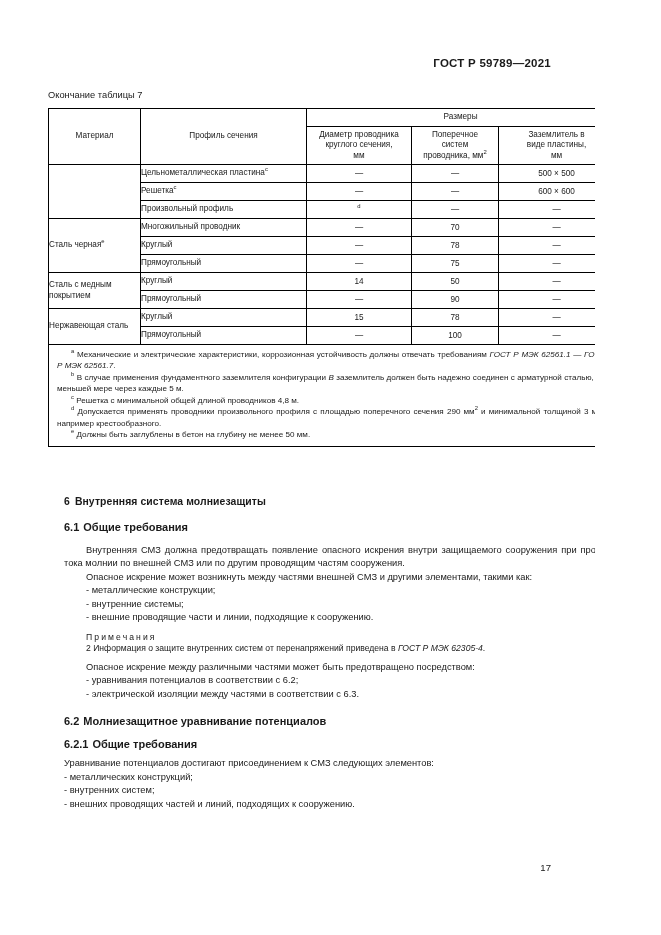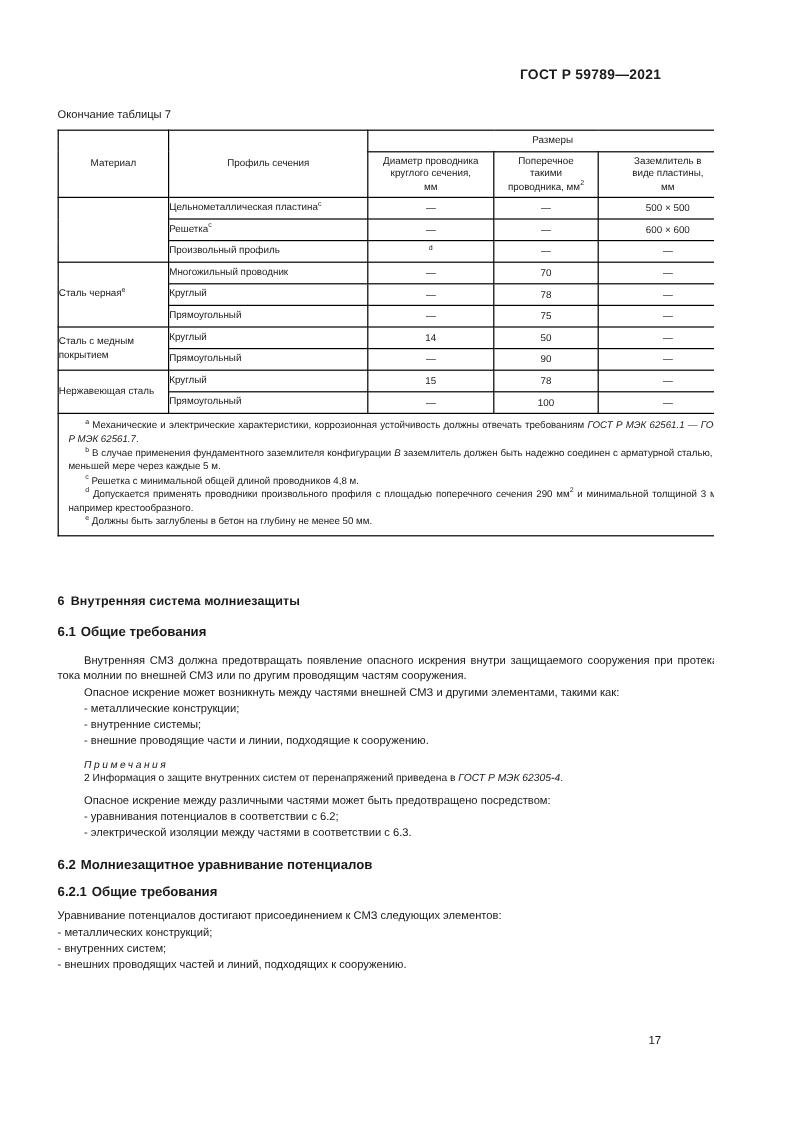--- a/index.html
+++ b/index.html
@@ -110,21 +110,21 @@
   }
   .fn-block p.nojust {
     text-align: left;
   }
   .fn-block i { font-style: italic; }
 
   
   .body-area {
     position: absolute;
     top: 496px;
-    left: 48px;
+    left: 64px;
     width: 566px;
   }
   h2.sec {
     font-size: 10.4px;
     font-weight: bold;
     margin: 0 0 0 0;
     padding: 0;
     letter-spacing: 0.1px;
   }
   h2.sec .num { margin-right: 5px; }
@@ -148,21 +148,20 @@
     font-size: 9.3px;
     line-height: 1.45;
     text-indent: 22px;
   }
   p.bullet.tight { text-indent: 0; }
   p.note-title {
     margin: 0;
     font-size: 8.6px;
     text-indent: 22px;
     letter-spacing: 2.1px;
-    font-style: italic;
   }
   p.note {
     margin: 0;
     font-size: 8.6px;
     line-height: 1.42;
     text-align: justify;
     text-indent: 22px;
   }
   p.note i, p.para i { font-style: italic; }
   .gap-s { height: 7px; }
@@ -202,21 +201,21 @@
           <th colspan="3">Размеры</th>
         </tr>
         <tr>
           <th>
             <span>Диаметр проводника</span><br>
             <span>круглого сечения,</span><br>
             <span>мм</span>
           </th>
           <th>
             <span>Поперечное</span><br>
-            <span>такими</span><br>
+            <span>систем</span><br>
             <span>проводника, мм</span><sup>2</sup>
           </th>
           <th>
             <span>Заземлитель в</span><br>
             <span>виде пластины,</span><br>
             <span>мм</span>
           </th>
         </tr>
       </thead>
       <tbody id="tbl-body">

